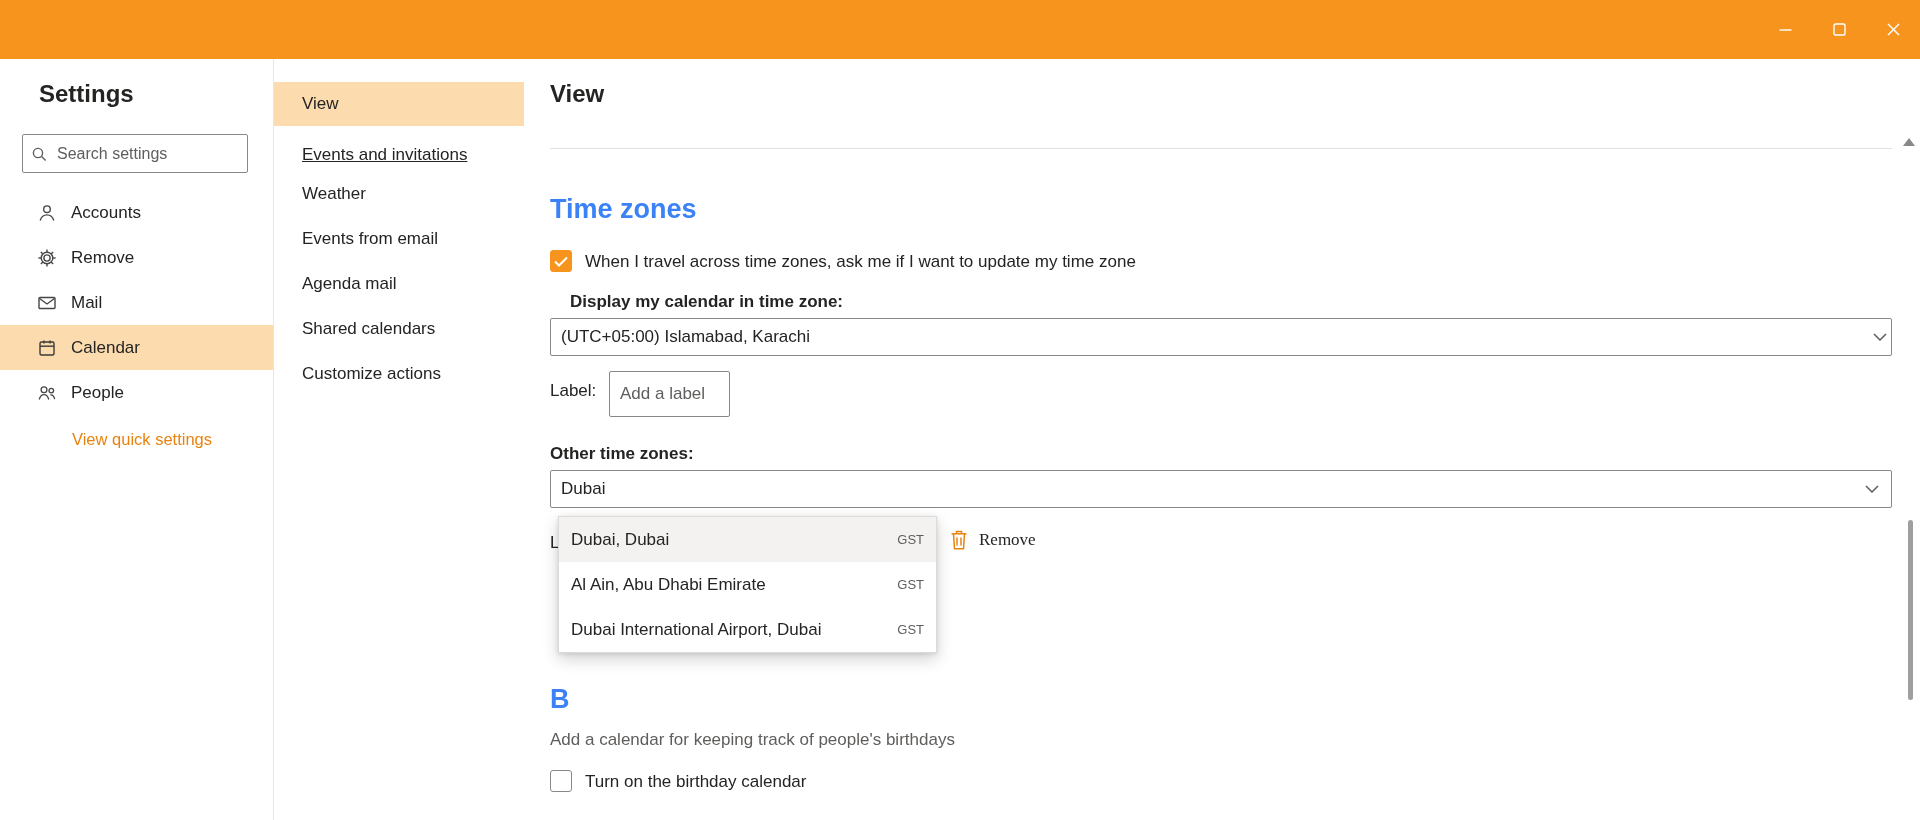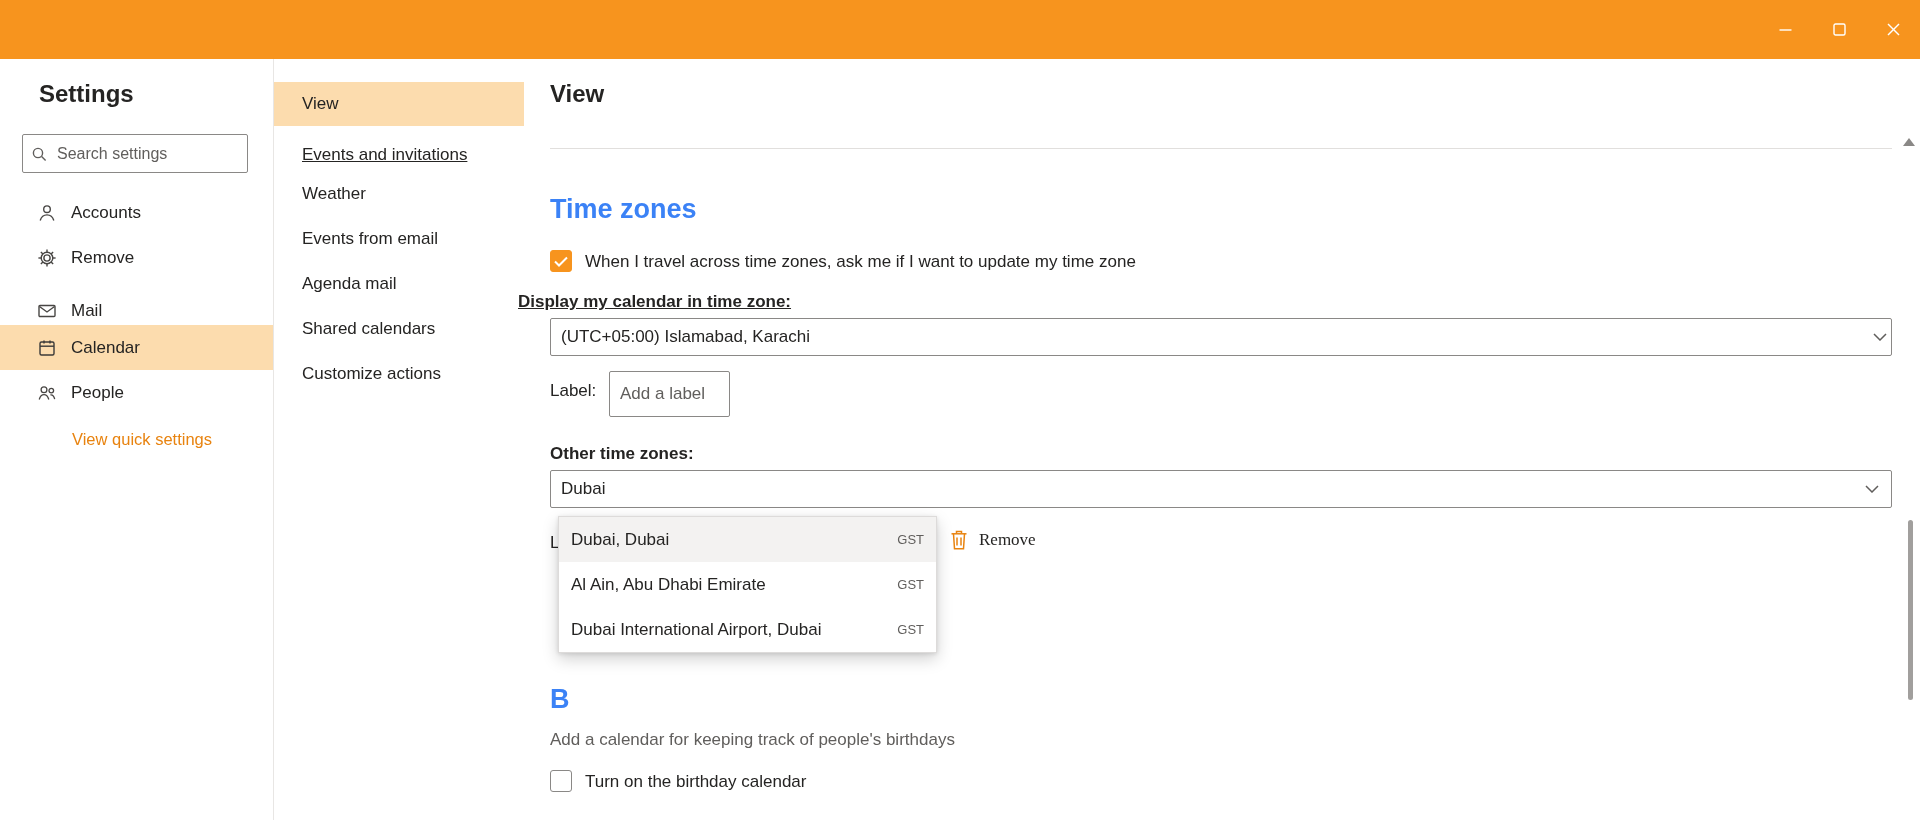--- a/index.html
+++ b/index.html
@@ -114,21 +114,21 @@
         <line x1="5.9" y1="14.1" x2="3.9" y2="16.1"></line>
       <line x1="4.2" y1="10" x2="1.4" y2="10"></line>
         <line x1="5.9" y1="5.9" x2="3.9" y2="3.9"></line>
       <line x1="10" y1="4.2" x2="10" y2="1.4"></line>
         <line x1="14.1" y1="5.9" x2="16.1" y2="3.9"></line>
     </svg>
   </span>
   <span class="lbl">Remove</span>
 </div>
 
-<div class="abs side-item" style="top:288px;">
+<div class="abs side-item" style="top:280px;">
   <span class="ic">
     <svg width="20" height="20" viewBox="0 0 20 20" fill="none" stroke="#484644" stroke-width="1.4">
         <rect x="2" y="4.5" width="16" height="11" rx="1"></rect>
         <polyline points="2.5,5.5 10,11 17.5,5.5"></polyline>
       </svg>
   </span>
   <span class="lbl">Mail</span>
 </div>
 
 <div class="abs side-item selected" style="top:325px;">
@@ -185,21 +185,21 @@
 
 <div class="abs section-h" style="left:550px;top:194px;">Time zones</div>
 
 <div class="abs cb checked" style="left:550px;top:250px;">
   <svg width="14" height="11">
       <polyline points="1,5.5 5,9.5 13,1.5" fill="none" stroke="#fff" stroke-width="2"></polyline>
     </svg>
 </div>
 <div class="abs lbl-reg" style="left:585px;top:252px;">When I travel across time zones, ask me if I want to update my time zone</div>
 
-<div class="abs lbl-bold" style="left:518px;top:292px;text-decoration:underline;">Display my calendar in time zone:</div>
+<div class="abs lbl-bold" style="left:570px;top:292px;">Display my calendar in time zone:</div>
 <div class="abs select" style="left:550px;top:318px;width:1342px;">
   <span class="val">(UTC+05:00) Islamabad, Karachi</span>
   <svg width="14" height="8">
       <polyline points="1,1 7,7 13,1" fill="none" stroke="#605e5c" stroke-width="1.5"></polyline>
     </svg>
 </div>
 
 <div class="abs lbl-reg" style="left:550px;top:381px;">Label:</div>
 <input class="abs txtinput" style="left: 609px; top: 371px; width: 121px; height: 46px;" placeholder="Add a label">
 

